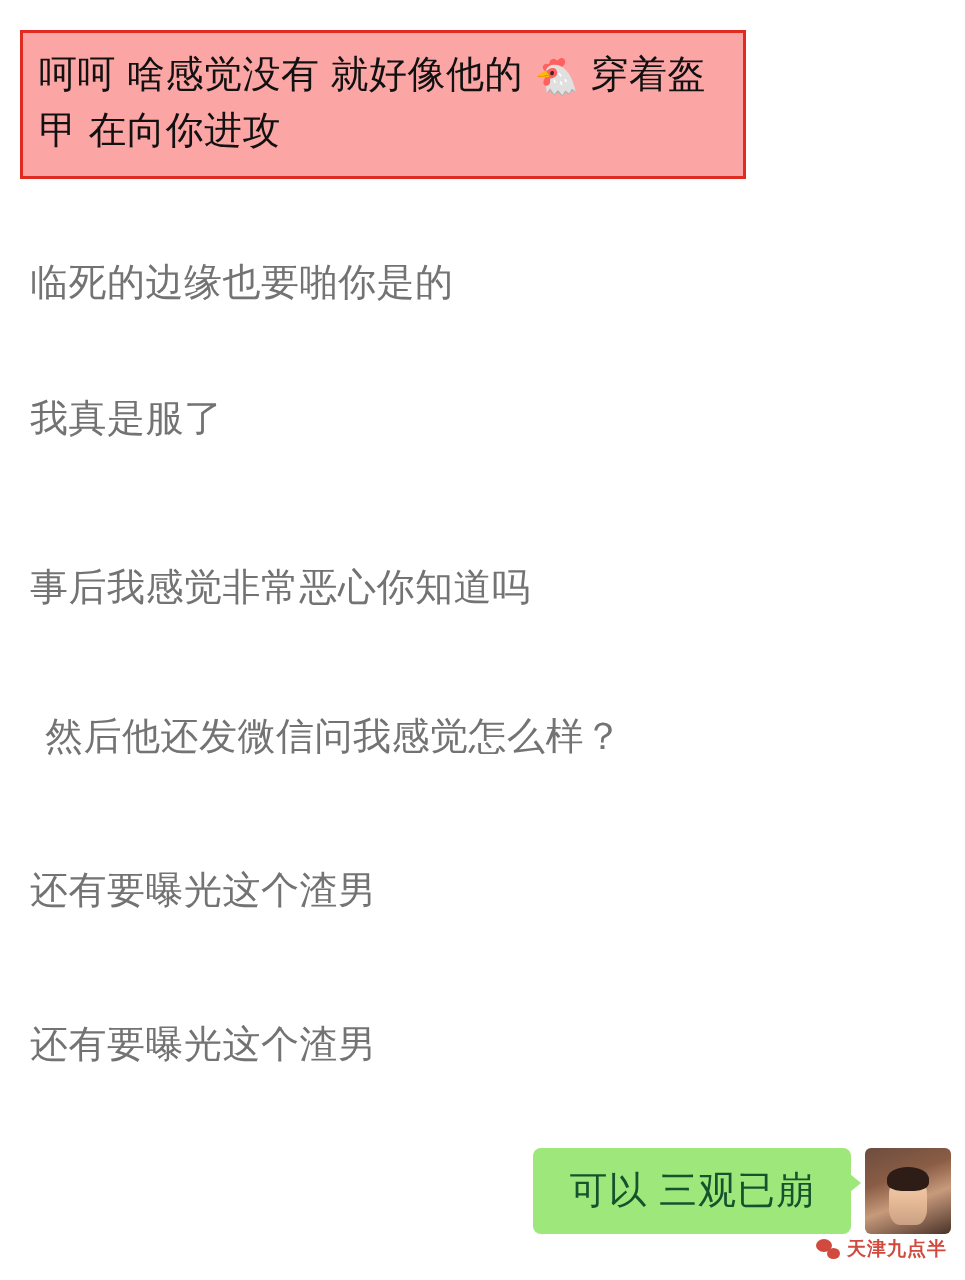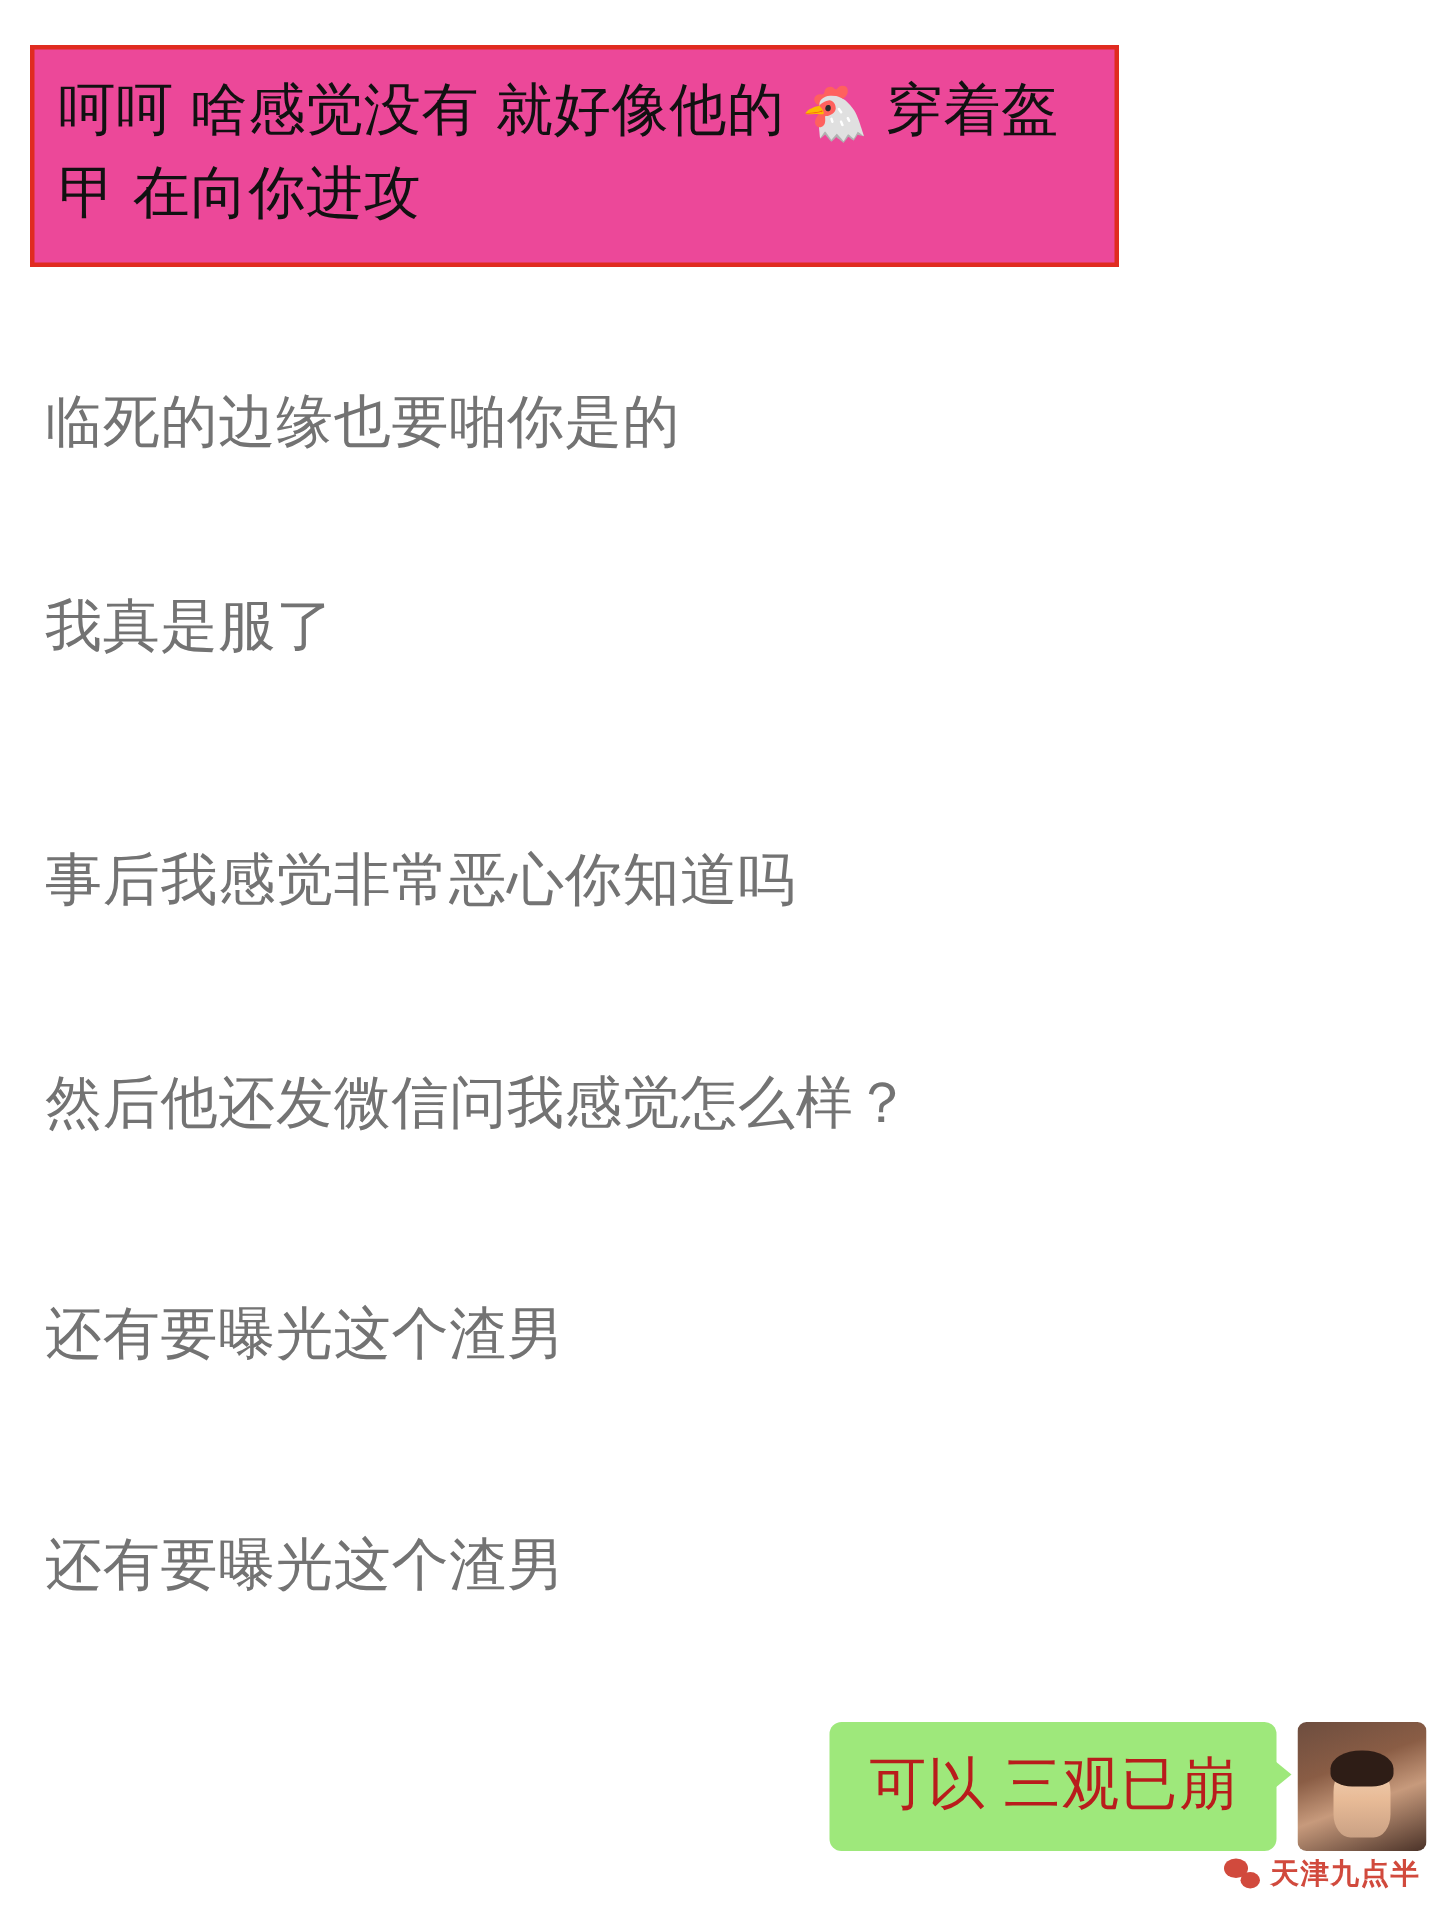--- a/index.html
+++ b/index.html
@@ -24,21 +24,21 @@
 
   
   .highlight-box {
     position: absolute;
     left: 20px;
     top: 30px;
     width: 726px;
     box-sizing: border-box;
     border: 3px solid #e02b20;
     padding: 14px 16px 18px 16px;
-    background: #ec4899;
+    background: #fca5a5;
   }
   .highlight-text {
     font-size: 38px;
     line-height: 1.45;
     color: #111111;
     letter-spacing: 0.5px;
     word-break: break-word;
   }
   .emoji-inline {
     font-size: 36px;
@@ -51,40 +51,40 @@
     left: 30px;
     font-size: 38px;
     line-height: 1.3;
     color: #737373;
     letter-spacing: 0.5px;
     white-space: nowrap;
   }
   .m1 { top: 258px; }
   .m2 { top: 394px; }
   .m3 { top: 563px; }
-  .m4 { top: 712px; }
+  .m4 { top: 712px; margin-left: 15px; }
   .m5 { top: 866px; }
   .m6 { top: 1020px; text-align: center; }
 
   
   .outgoing-row {
     position: absolute;
     right: 14px;
     top: 1148px;
     display: flex;
     align-items: flex-start;
     gap: 14px;
   }
   .bubble {
     background: #9ee87b;
     border-radius: 8px;
-    padding: 20px 26px;
+    padding: 20px 36px;
     font-size: 38px;
     line-height: 1.2;
-    color: #b91c1c;
+    color: #14532d;
     letter-spacing: 1px;
     position: relative;
     text-align: right;
   }
   .bubble::after {
     content: "";
     position: absolute;
     right: -10px;
     top: 26px;
     width: 0;

